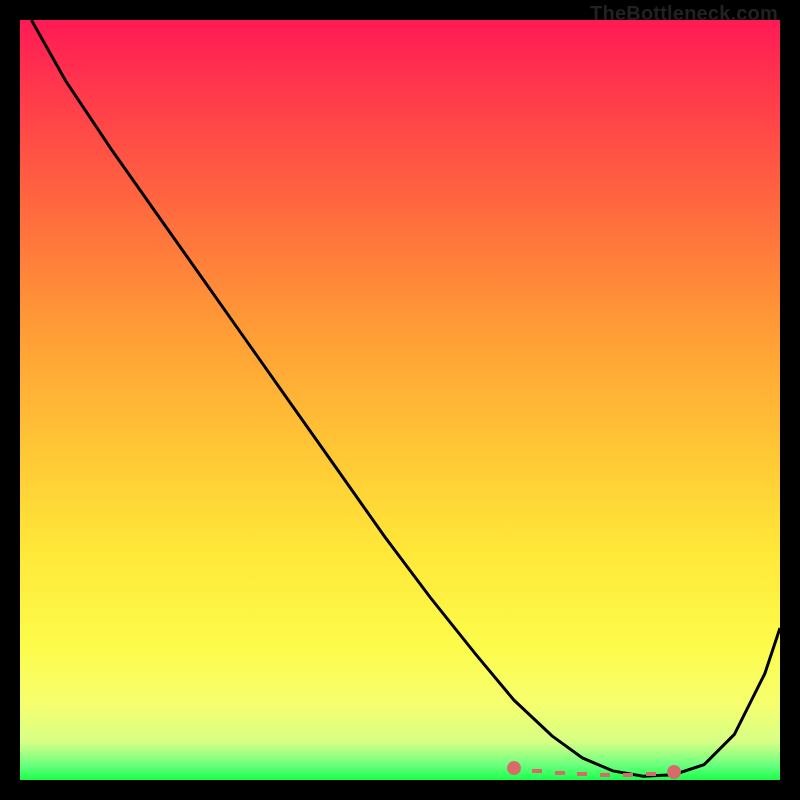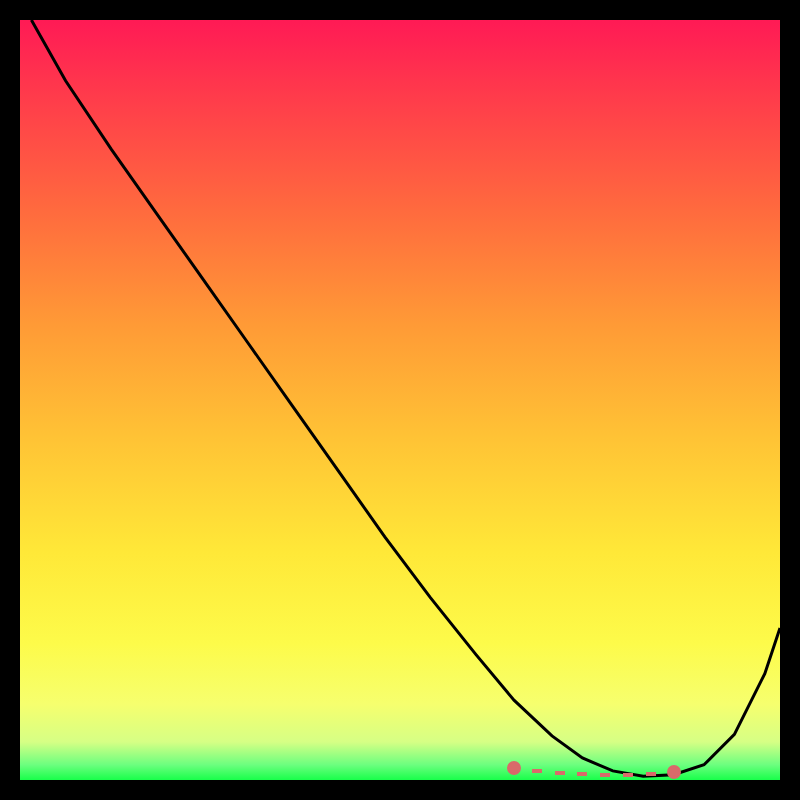--- a/index.html
+++ b/index.html
@@ -50,20 +50,21 @@
     font-family: Arial, "Helvetica Neue", sans-serif;
     font-size: 20px;
     font-weight: 600;
     letter-spacing: 0.2px;
   }
 </style>
 </head>
 <body>
 
 <div class="wrap">
+  <div class="watermark">TheBottleneck.com</div>
   <div class="plot">
     <div class="bg"></div>
     <svg class="curve" viewBox="0 0 760 760" preserveAspectRatio="none">
       <path id="curve-path" fill="none" stroke="#000" stroke-width="3" d="M11.4,0.0 L45.6,60.8 L91.2,129.2 L136.8,193.8 L182.4,258.4 L228.0,323.0 L273.6,387.6 L319.2,452.2 L364.8,516.8 L410.4,577.6 L456.0,634.6 L494.0,680.2 L532.0,715.9 L562.4,738.0 L592.8,750.9 L623.2,756.2 L653.6,754.7 L684.0,744.8 L714.4,714.4 L744.8,653.6 L760.0,608.0"></path>
     </svg>
     <div class="dots" id="dots">
         <div class="dot" style="left: 494px; top: 747.84px;"></div>
         <div class="dash" style="left: 516.8px; top: 750.88px;"></div>
         <div class="dash" style="left: 539.6px; top: 753.16px;"></div>
         <div class="dash" style="left: 562.4px; top: 753.92px;"></div>

